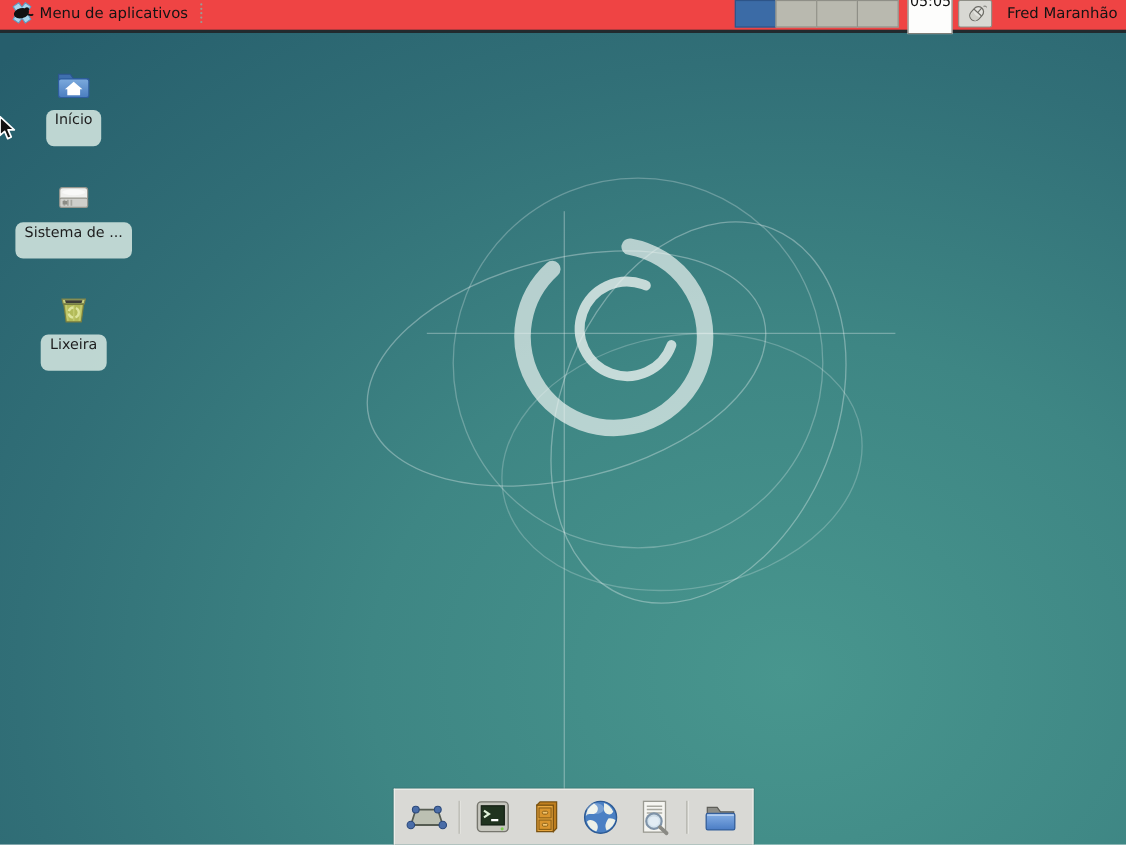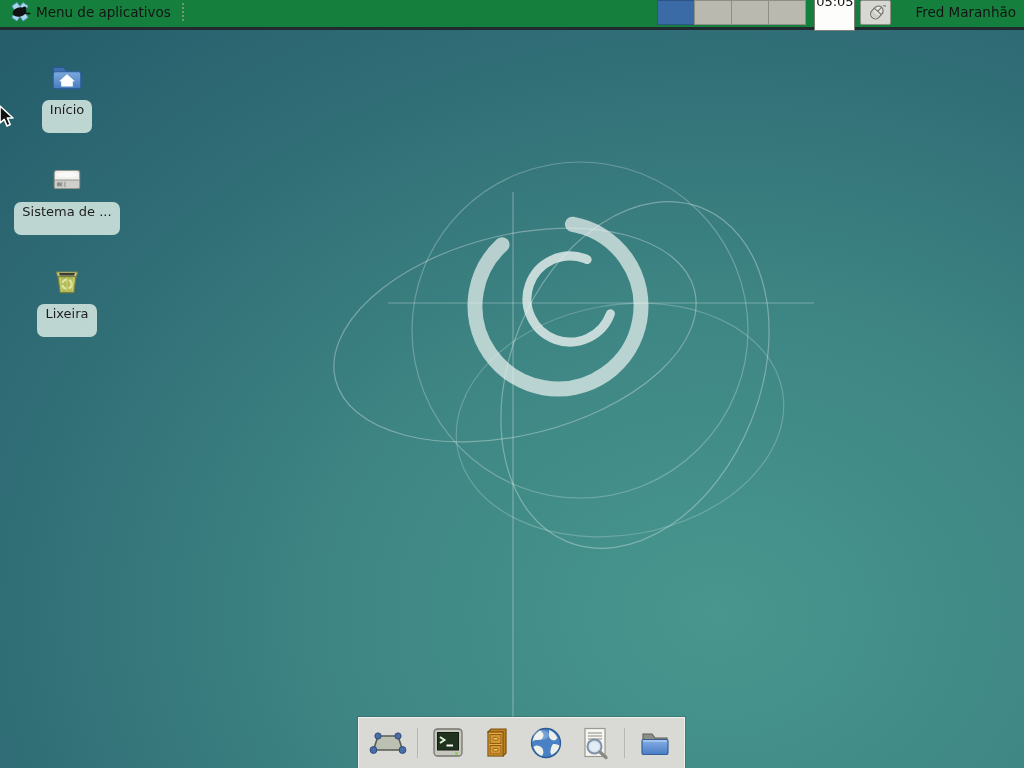--- a/index.html
+++ b/index.html
@@ -10,21 +10,21 @@
   .desktop {
     position:absolute; inset:0;
     background: radial-gradient(1000px 800px at 70% 80%,
       #48968e 0%, #3e8684 38%, #316f77 70%, #265e6c 100%);
   }
   .wallpaper-art { position:absolute; inset:0; pointer-events:none; }
 
   
   .top-panel {
     position:absolute; top:0; left:0; width:1024px; height:30px;
-    background:#15803d; border-bottom:3px solid #212a2e;
+    background:#ef4444; border-bottom:3px solid #212a2e;
     display:flex; align-items:center; color:#1a1a1a;
     padding:0 6px 3px 6px;
   }
   .menu-button { display:flex; align-items:center; gap:5px; height:27px; padding:0 3px; cursor:default; }
   .menu-label { font-size:13.5px; color:#141414; }
   .panel-grip { display:flex; flex-direction:column; gap:2px; margin-left:6px; padding:2px; }
   .panel-grip i { display:block; width:2px; height:2px; background:#9b9b93; border-radius:50%; }
   .panel-spacer { flex:1; }
 
   .pager { display:flex; height:25px; }
@@ -34,21 +34,21 @@
   .pager .ws.active { background:#3b6ba6; border-color:#2d5488; }
 
   .clock-box {
     margin-left:8px; width:41px; height:38px; background:#fdfdfc; border:1px solid #7e7e78;
     display:flex; justify-content:center; font-size:13px; color:#111;
   }
   .session-button {
     margin-left:5px; width:31px; height:25px; background:#d8d8d3; border:1px solid #8f8f87;
     border-radius:2px; display:flex; align-items:center; justify-content:center;
   }
-  .username { margin-left:24px; margin-right:2px; font-size:13.5px; color:#141414; white-space:nowrap; }
+  .username { margin-left:13px; margin-right:2px; font-size:13.5px; color:#141414; white-space:nowrap; }
 
   
   .desktop-icon { position:absolute; width:120px; display:flex; flex-direction:column; align-items:center; }
   .di-home    { left:7px;  top:59px; }
   .di-system  { left:7px;  top:161px; }
   .di-trash   { left:7px;  top:263px; }
   .di-glyph { width:36px; height:36px; }
   .di-label {
     margin-top:5px; padding:2px 8px 16px 8px; border-radius:7px;
     background:rgba(203,224,218,0.92); color:#1d1d1d; font-size:13px; white-space:nowrap;

